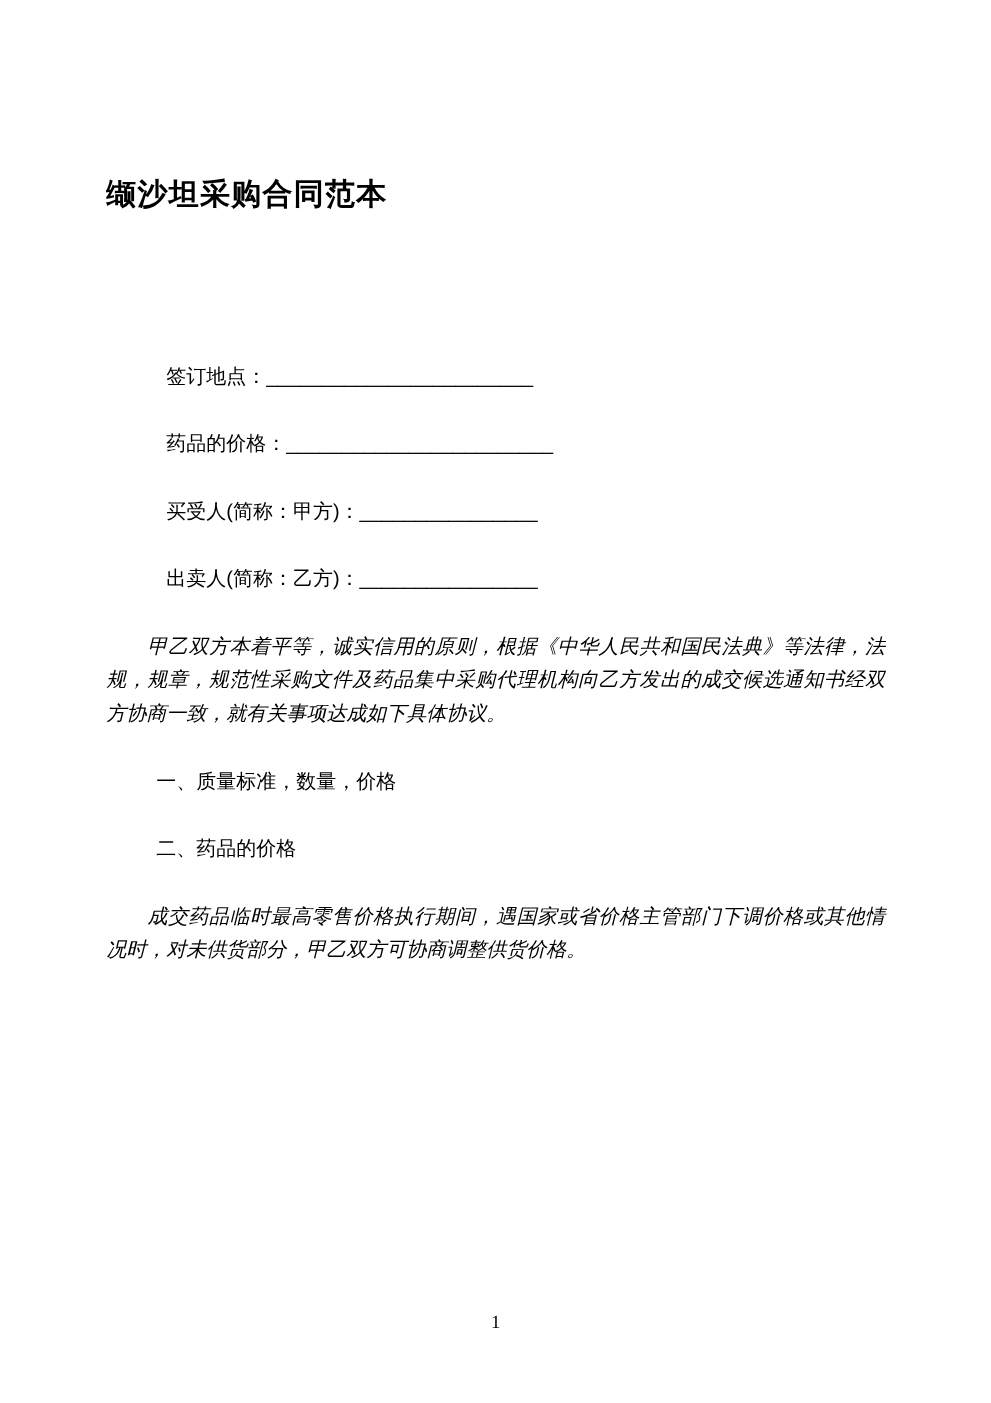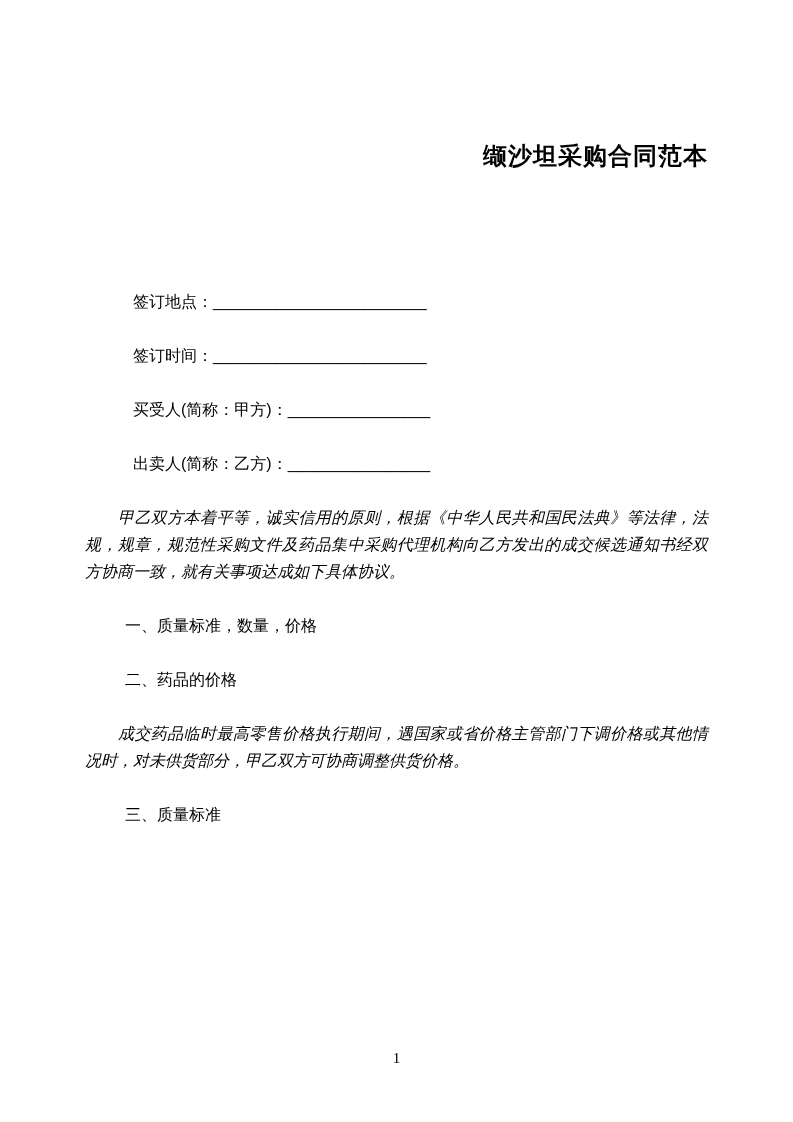--- a/index.html
+++ b/index.html
@@ -18,21 +18,21 @@
     color: #000000;
     font-size: 16px;
     overflow: hidden;
   }
   .content {
     padding: 0 85px;
   }
   .doc-title {
     margin: 0;
     padding-top: 140px;
-    text-align: right;
+    text-align: left;
     font-size: 24px;
     font-weight: 700;
     line-height: 32px;
     letter-spacing: 1px;
   }
   .fields {
     margin-top: 116px;
   }
   .field-line {
     margin: 0 0 27px 0;
@@ -66,35 +66,34 @@
 <div class="page">
   <div class="content">
 
     <h1 class="doc-title">缬沙坦采购合同范本</h1>
 
     <div class="fields">
       <p class="field-line">
         <span class="field-label">签订地点：</span><span class="field-blank">________________________</span>
       </p>
       <p class="field-line">
-        <span class="field-label">签订时间：</span><span class="field-blank">________________________</span>
+        <span class="field-label">药品的价格：</span><span class="field-blank">________________________</span>
       </p>
       <p class="field-line">
         <span class="field-label">买受人(简称：甲方)：</span><span class="field-blank">________________</span>
       </p>
       <p class="field-line">
         <span class="field-label">出卖人(简称：乙方)：</span><span class="field-blank">________________</span>
       </p>
     </div>
 
     <p class="para indent">甲乙双方本着平等，诚实信用的原则，根据《中华人民共和国民法典》等法律，法规，规章，规范性采购文件及药品集中采购代理机构向乙方发出的成交候选通知书经双方协商一致，就有关事项达成如下具体协议。</p>
 
     <p class="para heading">一、质量标准，数量，价格</p>
 
     <p class="para heading">二、药品的价格</p>
     <p class="para indent">成交药品临时最高零售价格执行期间，遇国家或省价格主管部门下调价格或其他情况时，对未供货部分，甲乙双方可协商调整供货价格。</p>
 
-    <p class="para heading">三、质量标准</p>
 
   </div>
 
   <div class="page-number">1</div>
 </div>
 
 </body></html>

